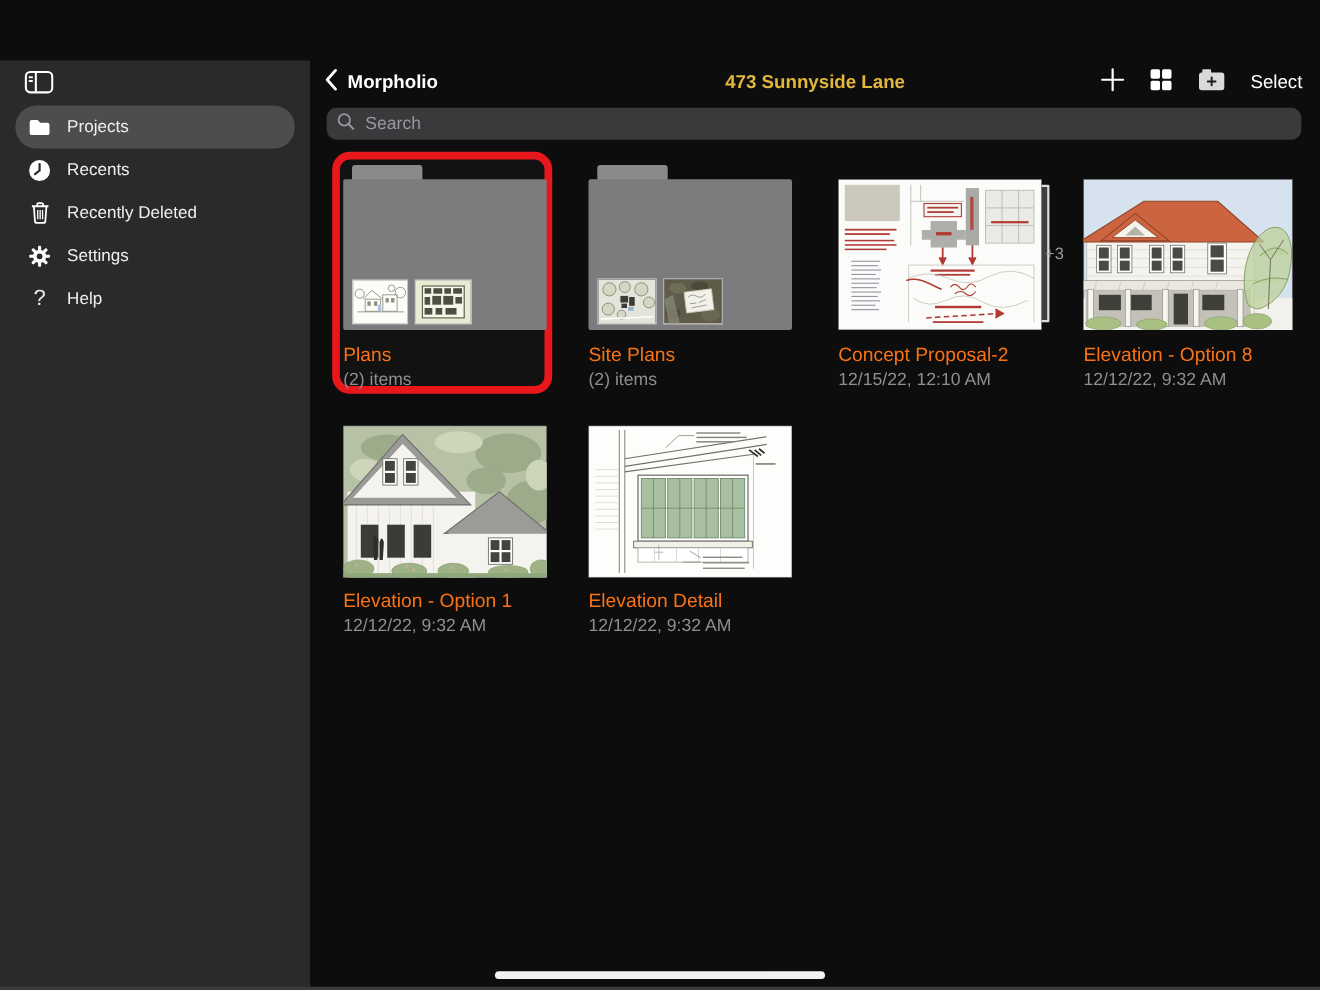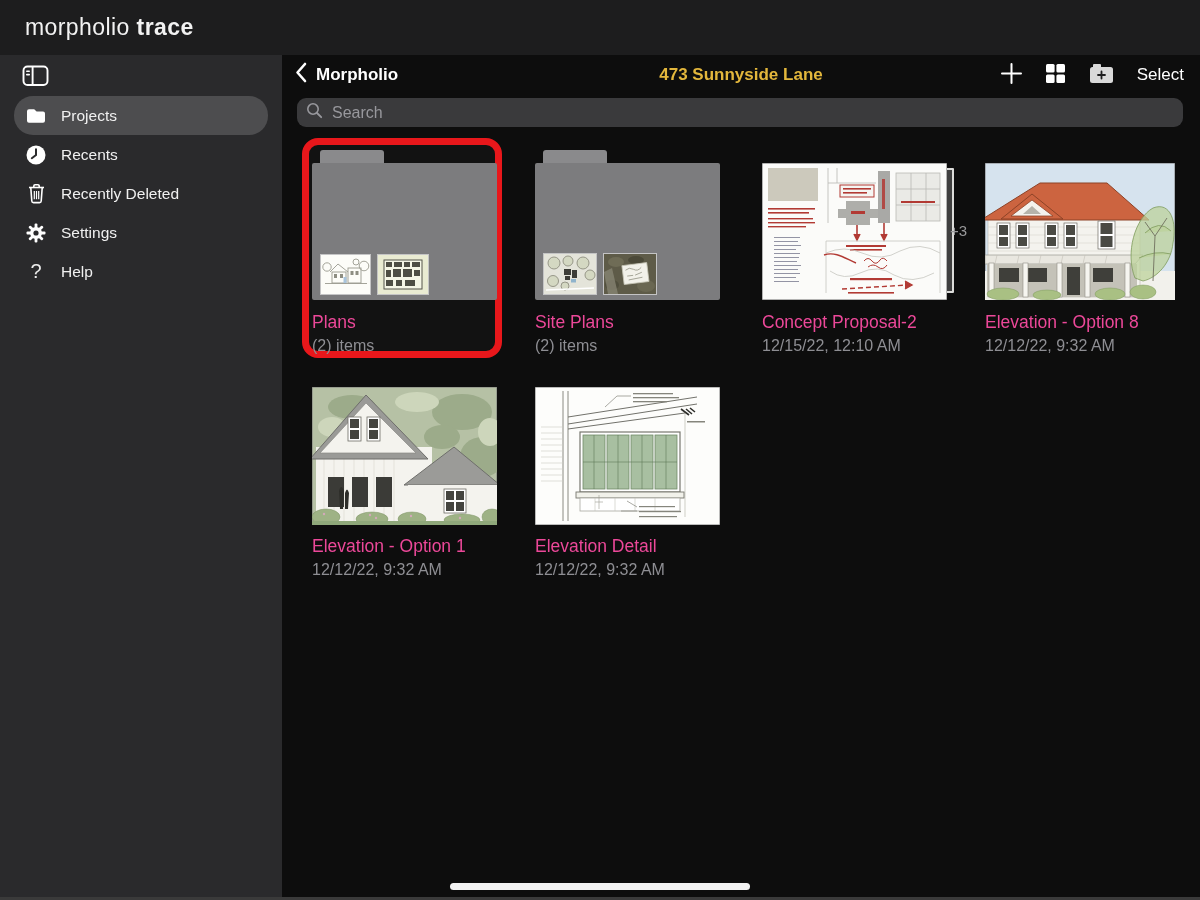--- a/index.html
+++ b/index.html
@@ -46,45 +46,40 @@
   .media{position:relative;height:150px;}
   .folder-tab{position:absolute;top:0;left:8px;width:64px;height:14px;background:#8a8a8c;
     border-radius:3px 3px 0 0;}
   .folder-body{position:absolute;top:13px;left:0;width:185px;height:137px;background:#7c7c7e;border-radius:2px;}
   .mini-thumbs{position:absolute;left:9px;bottom:6px;display:flex;gap:8px;}
   .mini{display:block;box-shadow:0 0 0 1px rgba(255,255,255,.55);}
   .doc{position:absolute;top:13px;left:0;width:185px;height:137px;}
   .doc-img{position:absolute;top:0;left:0;z-index:1;display:block;}
   .doc-back{position:absolute;top:5px;right:-7px;width:14px;height:125px;background:#3f3f3f;
     border:2px solid #dcdcda;border-radius:1px;z-index:0;box-sizing:border-box;}
-  .card-title{margin-top:13px;color:#ec4899;font-size:17.5px;line-height:19px;white-space:nowrap;}
+  .card-title{margin-top:13px;color:#f97316;font-size:17.5px;line-height:19px;white-space:nowrap;}
   .card-sub{margin-top:5px;color:#8e8e93;font-size:16px;}
   .plus-badge{position:absolute;left:668px;top:167px;color:#98989a;font-size:15px;}
 
   .selection-highlight{position:absolute;left:20px;top:83px;width:200px;height:220px;box-sizing:border-box;
     border:7px solid #e8171b;border-radius:16px;background:rgba(255,255,255,.025);pointer-events:none;}
 
   
   .r1{top:95px;} .r2{top:319px;}
   .c1{left:30px;} .c2{left:253px;} .c3{left:480px;} .c4{left:703px;}
 
   .home-indicator{position:absolute;left:450px;top:883px;width:300px;height:7px;border-radius:4px;
     background:#f2f2f2;cursor:grab;}
   .bottom-strip{position:absolute;left:0;bottom:0;width:1200px;height:3px;background:#3a3a3a;}
 </style>
 </head>
 <body>
 
 <div class="screen">
 
-  <div class="topbar">
-    <div class="logo">
-      <span class="w1">morpholio</span><span class="w2">trace</span>
-    </div>
-  </div>
 
   <div class="sidebar">
     <div class="panel-toggle">
       <span>
         <svg width="27" height="27" viewBox="0 0 27 27" fill="none">
           <rect x="1.5" y="4.5" width="24" height="18.5" rx="4" stroke="#fff" stroke-width="1.9"></rect>
           <line x1="10.6" y1="5" x2="10.6" y2="22.5" stroke="#fff" stroke-width="1.9"></line>
           <rect x="4" y="8.4" width="4" height="1.7" rx=".8" fill="#fff"></rect>
           <rect x="4" y="11.8" width="4" height="1.7" rx=".8" fill="#fff"></rect>
         </svg>

